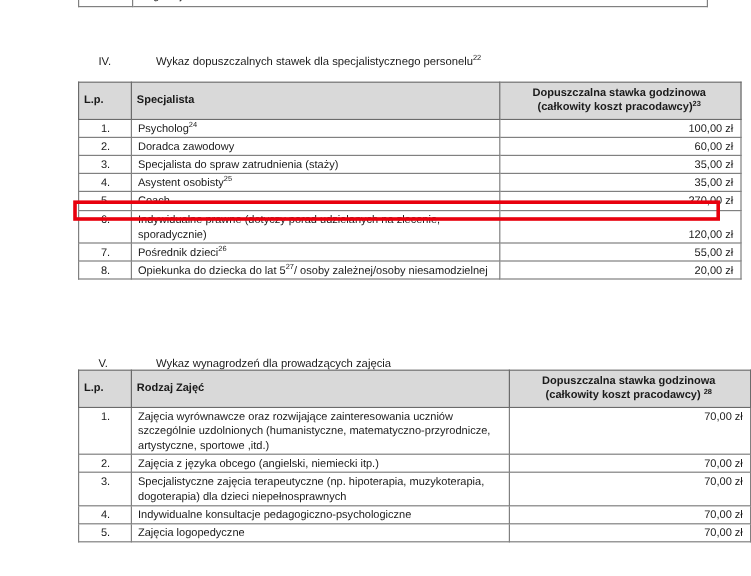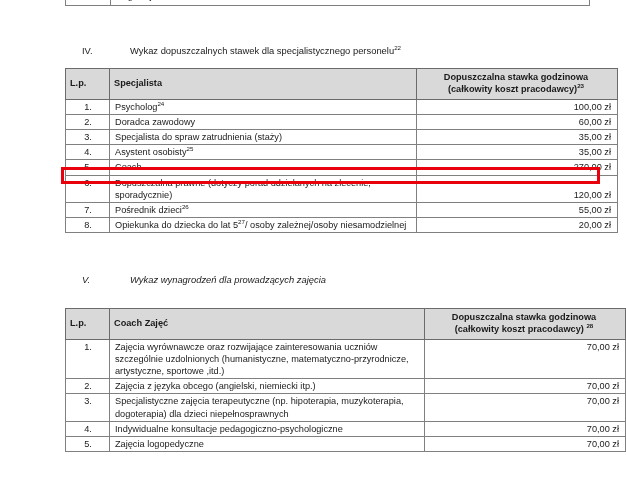--- a/index.html
+++ b/index.html
@@ -72,21 +72,21 @@
     font-size: 9.4px;
     color: #1a1a1a;
     white-space: nowrap;
   }
   .section-head .numeral {
     display: inline-block;
     width: 48px;
   }
 
   #sec-iv { left: 82px; top: 45px; }
-  #sec-v  { left: 82px; top: 274px; font-style: italic; }
+  #sec-v  { left: 82px; top: 297px; }
 
   
   .table-iv-wrap {
     position: absolute;
     left: 65px;
     top: 68px;
     width: 525px;
   }
   .table-iv { width: 525px; }
   .table-iv .col-desc { width: 298px; }
@@ -168,21 +168,21 @@
           <td class="col-desc"><span>Asystent osobisty</span><sup>25</sup></td>
           <td class="col-rate">35,00 zł</td>
         </tr>
         <tr>
           <td class="col-lp">5.</td>
           <td class="col-desc">Coach</td>
           <td class="col-rate">270,00 zł</td>
         </tr>
         <tr>
           <td class="col-lp">6.</td>
-          <td class="col-desc">Dopuszczalna prawne (dotyczy porad udzielanych na zlecenie, sporadycznie)</td>
+          <td class="col-desc">Indywidualne prawne (dotyczy porad udzielanych na zlecenie, sporadycznie)</td>
           <td class="col-rate" style="vertical-align:bottom">120,00 zł</td>
         </tr>
         <tr>
           <td class="col-lp">7.</td>
           <td class="col-desc"><span>Pośrednik dzieci</span><sup>26</sup></td>
           <td class="col-rate">55,00 zł</td>
         </tr>
         <tr>
           <td class="col-lp">8.</td>
           <td class="col-desc"><span>Opiekunka do dziecka do lat 5</span><sup>27</sup><span>/ osoby zależnej/osoby niesamodzielnej</span></td>
@@ -196,21 +196,21 @@
 
   <div class="section-head" id="sec-v">
     <span class="numeral">V.</span><span>Wykaz wynagrodzeń dla prowadzących zajęcia</span>
   </div>
 
   <div class="table-v-wrap">
     <table class="doc-table table-v">
       <thead>
         <tr>
           <th class="col-lp">L.p.</th>
-          <th class="col-desc">Coach Zajęć</th>
+          <th class="col-desc">Rodzaj Zajęć</th>
           <th class="col-rate" style="text-align:center">
             <span>Dopuszczalna stawka godzinowa</span><br>
             <span>(całkowity koszt pracodawcy)</span> <sup>28</sup>
           </th>
         </tr>
       </thead>
       <tbody>
         <tr>
           <td class="col-lp">1.</td>
           <td class="col-desc">Zajęcia wyrównawcze  oraz rozwijające zainteresowania uczniów szczególnie uzdolnionych (humanistyczne, matematyczno-przyrodnicze, artystyczne, sportowe ,itd.)</td>

